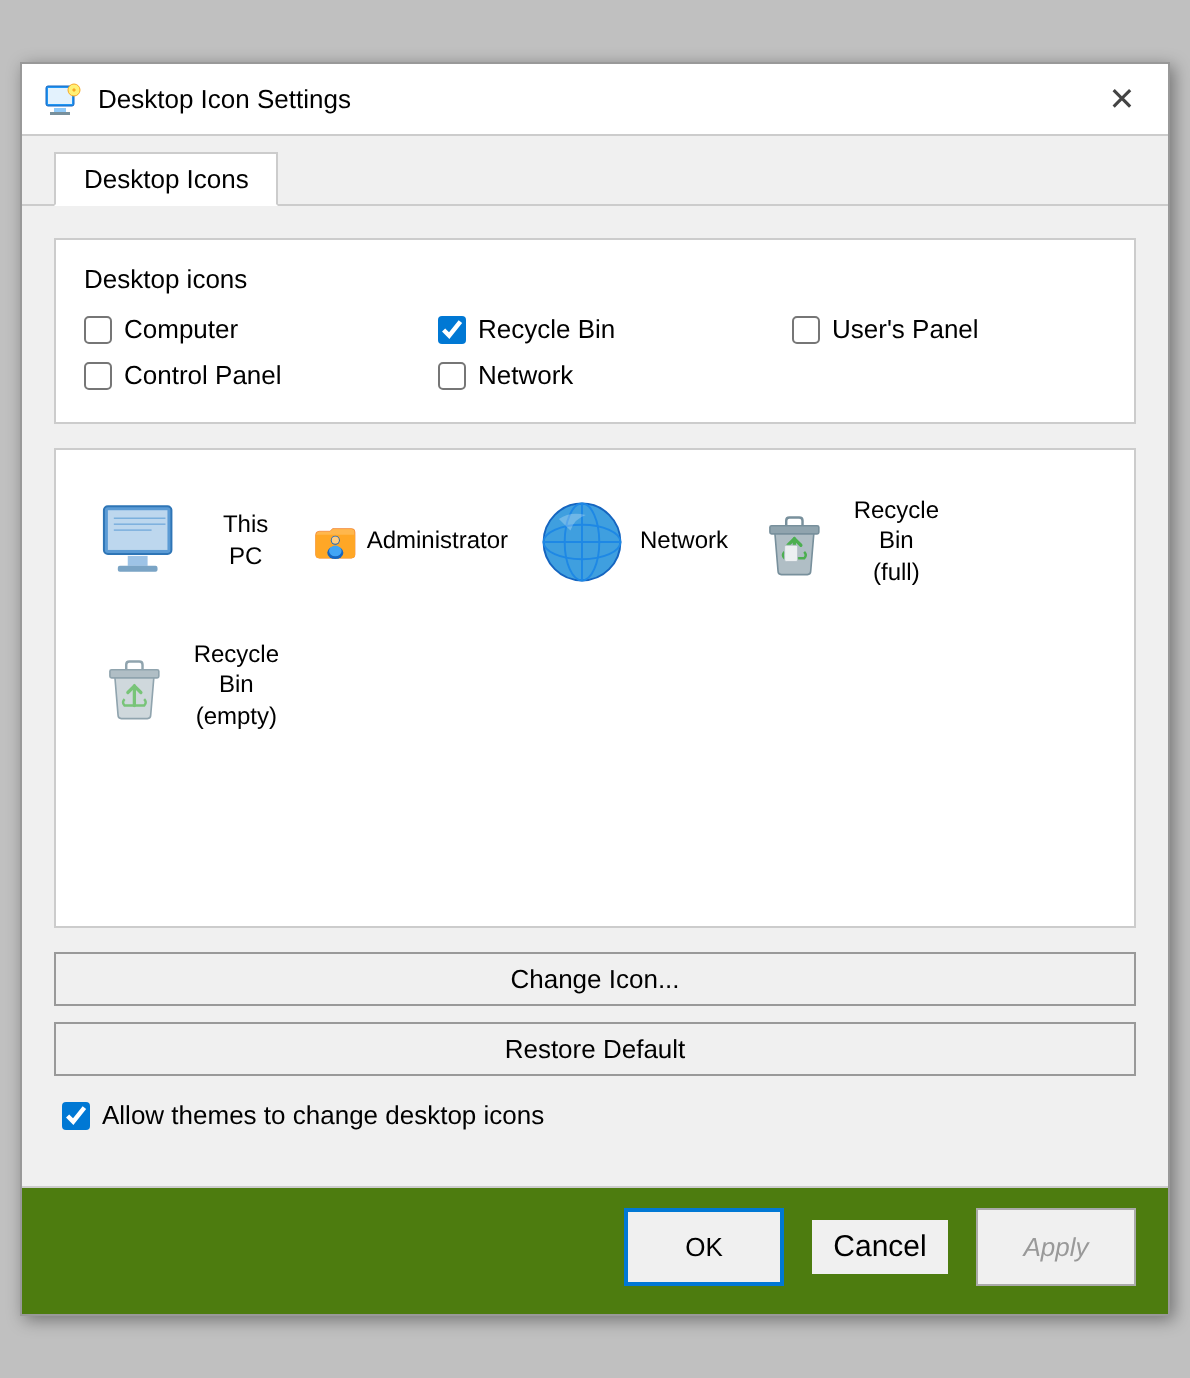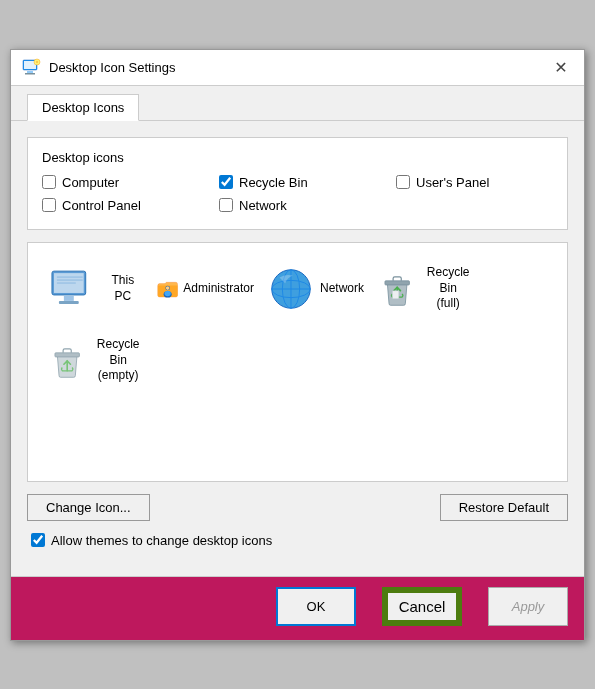--- a/index.html
+++ b/index.html
@@ -8,21 +8,21 @@
       display: flex;
       justify-content: center;
       align-items: center;
       width: 595px;
       height: 689px;
       font-family: 'Segoe UI', Tahoma, sans-serif;
       font-size: 13px;
     }
     .dialog {
       width: 575px;
-      background: #be185d;
+      background: #4d7c0f;
       border: 1px solid #999;
       box-shadow: 2px 2px 8px rgba(0,0,0,0.4);
     }
     .title-bar {
       background: #fff;
       border-bottom: 1px solid #ccc;
       padding: 8px 10px;
       display: flex;
       align-items: center;
       gap: 8px;
@@ -128,23 +128,24 @@
     }
     .icon-label {
       font-size: 12px;
       text-align: center;
       color: #000;
       line-height: 1.3;
     }
 
     .buttons-row {
       display: flex;
-      justify-content: space-between;
+      justify-content: flex-start;
       gap: 8px;
       margin-bottom: 12px;
+      flex-direction: column;
     }
     .btn {
       padding: 5px 18px;
       font-size: 13px;
       background: #f0f0f0;
       border: 1px solid #999;
       cursor: pointer;
       min-width: 90px;
       text-align: center;
       color: #000;
@@ -167,21 +168,21 @@
 
     .bottom-divider {
       border: none;
       border-top: 1px solid #ccc;
       margin-bottom: 10px;
     }
 
     .footer-buttons {
       display: flex;
       justify-content: flex-end;
-      gap: 26px;
+      gap: 8px;
       padding: 0 16px 14px;
     }
     .btn-ok {
       min-width: 80px;
       padding: 5px 20px;
       background: #f0f0f0;
       border: 2px solid #0078d4;
       font-size: 13px;
       cursor: pointer;
       color: #000;

